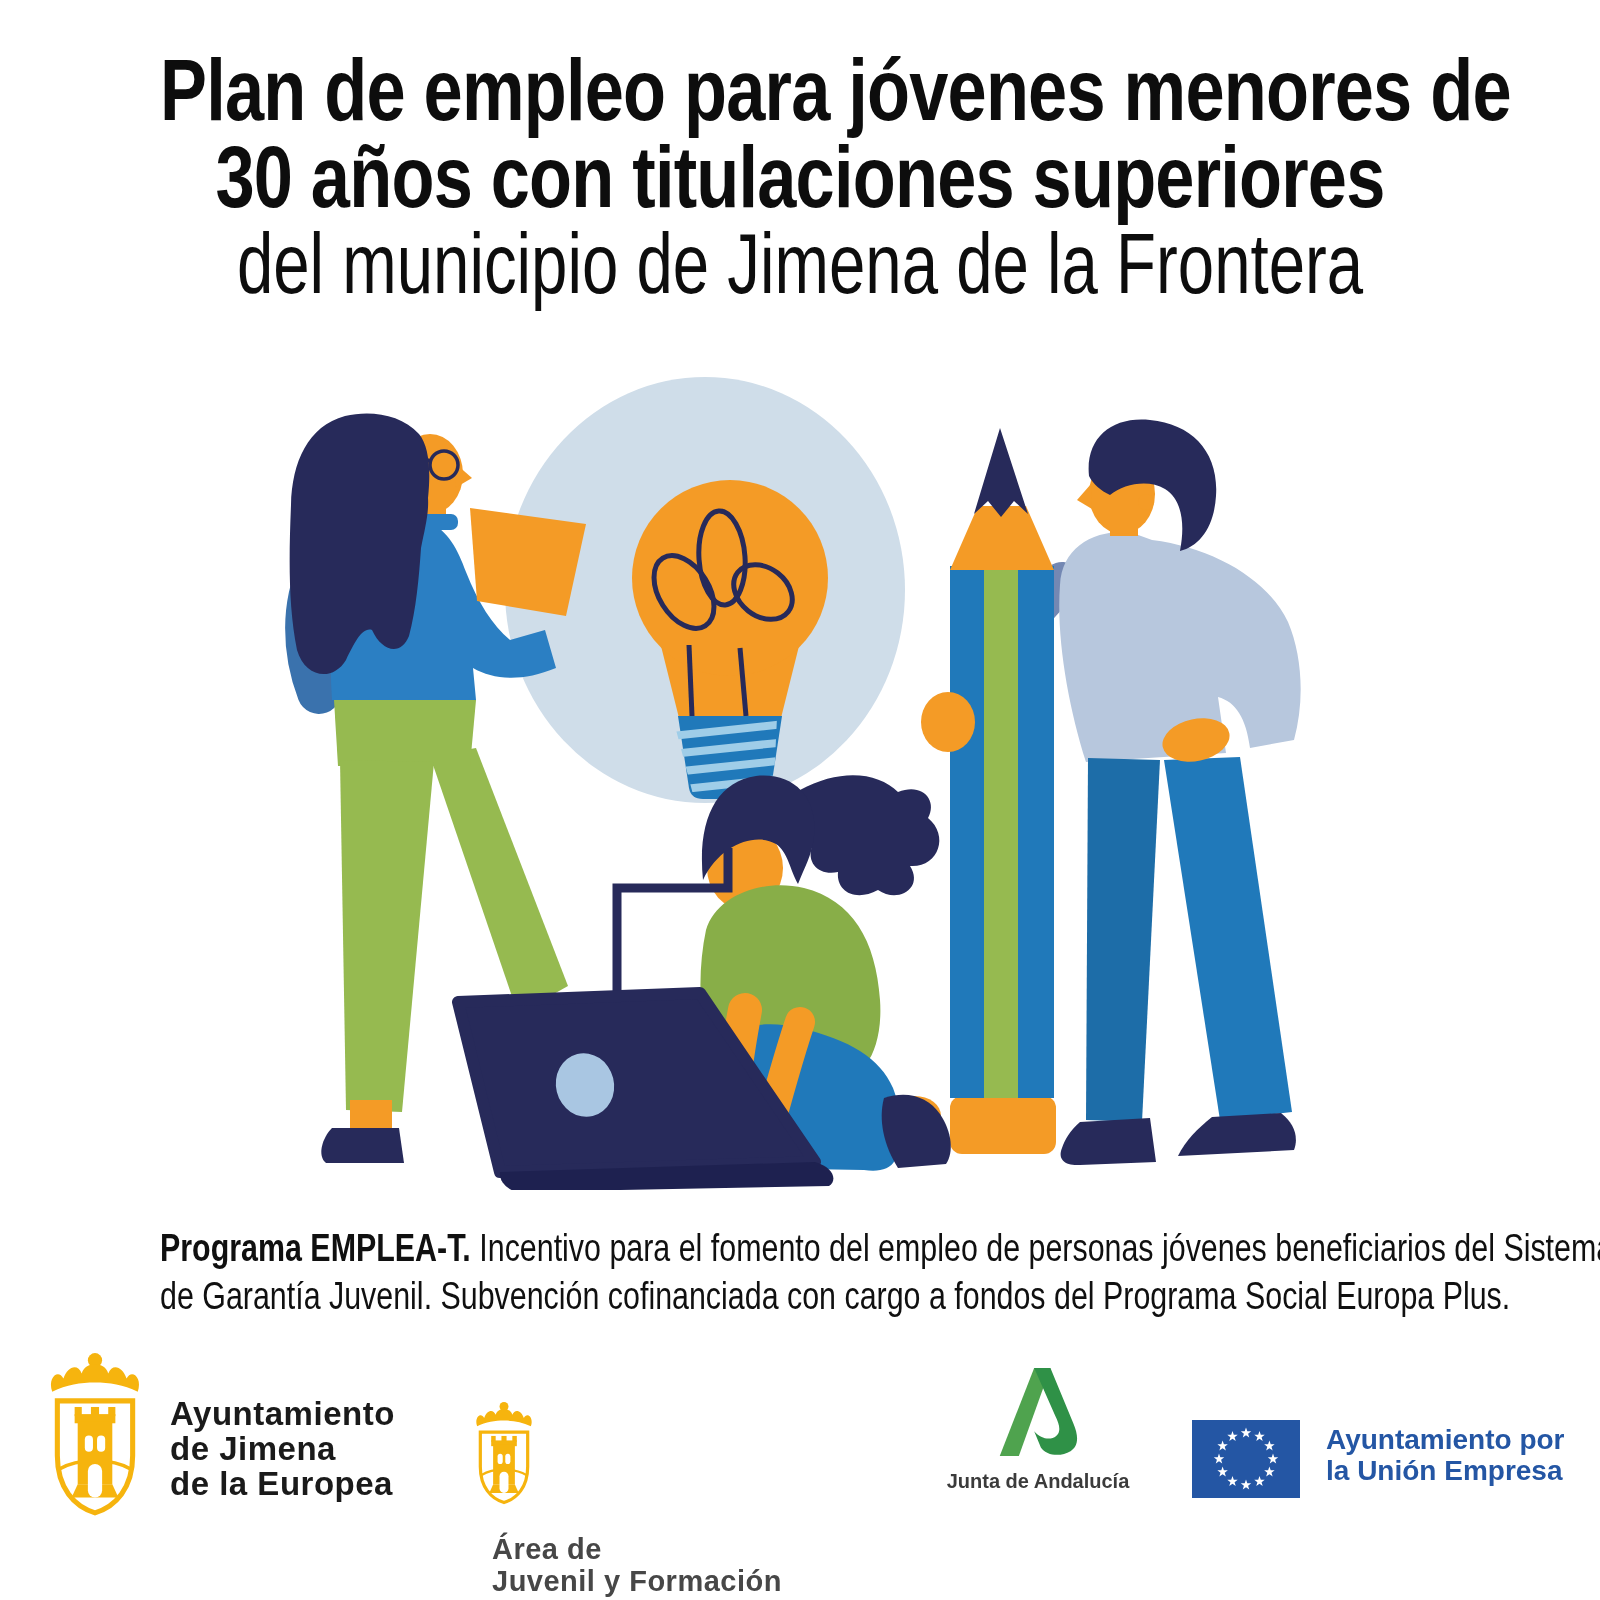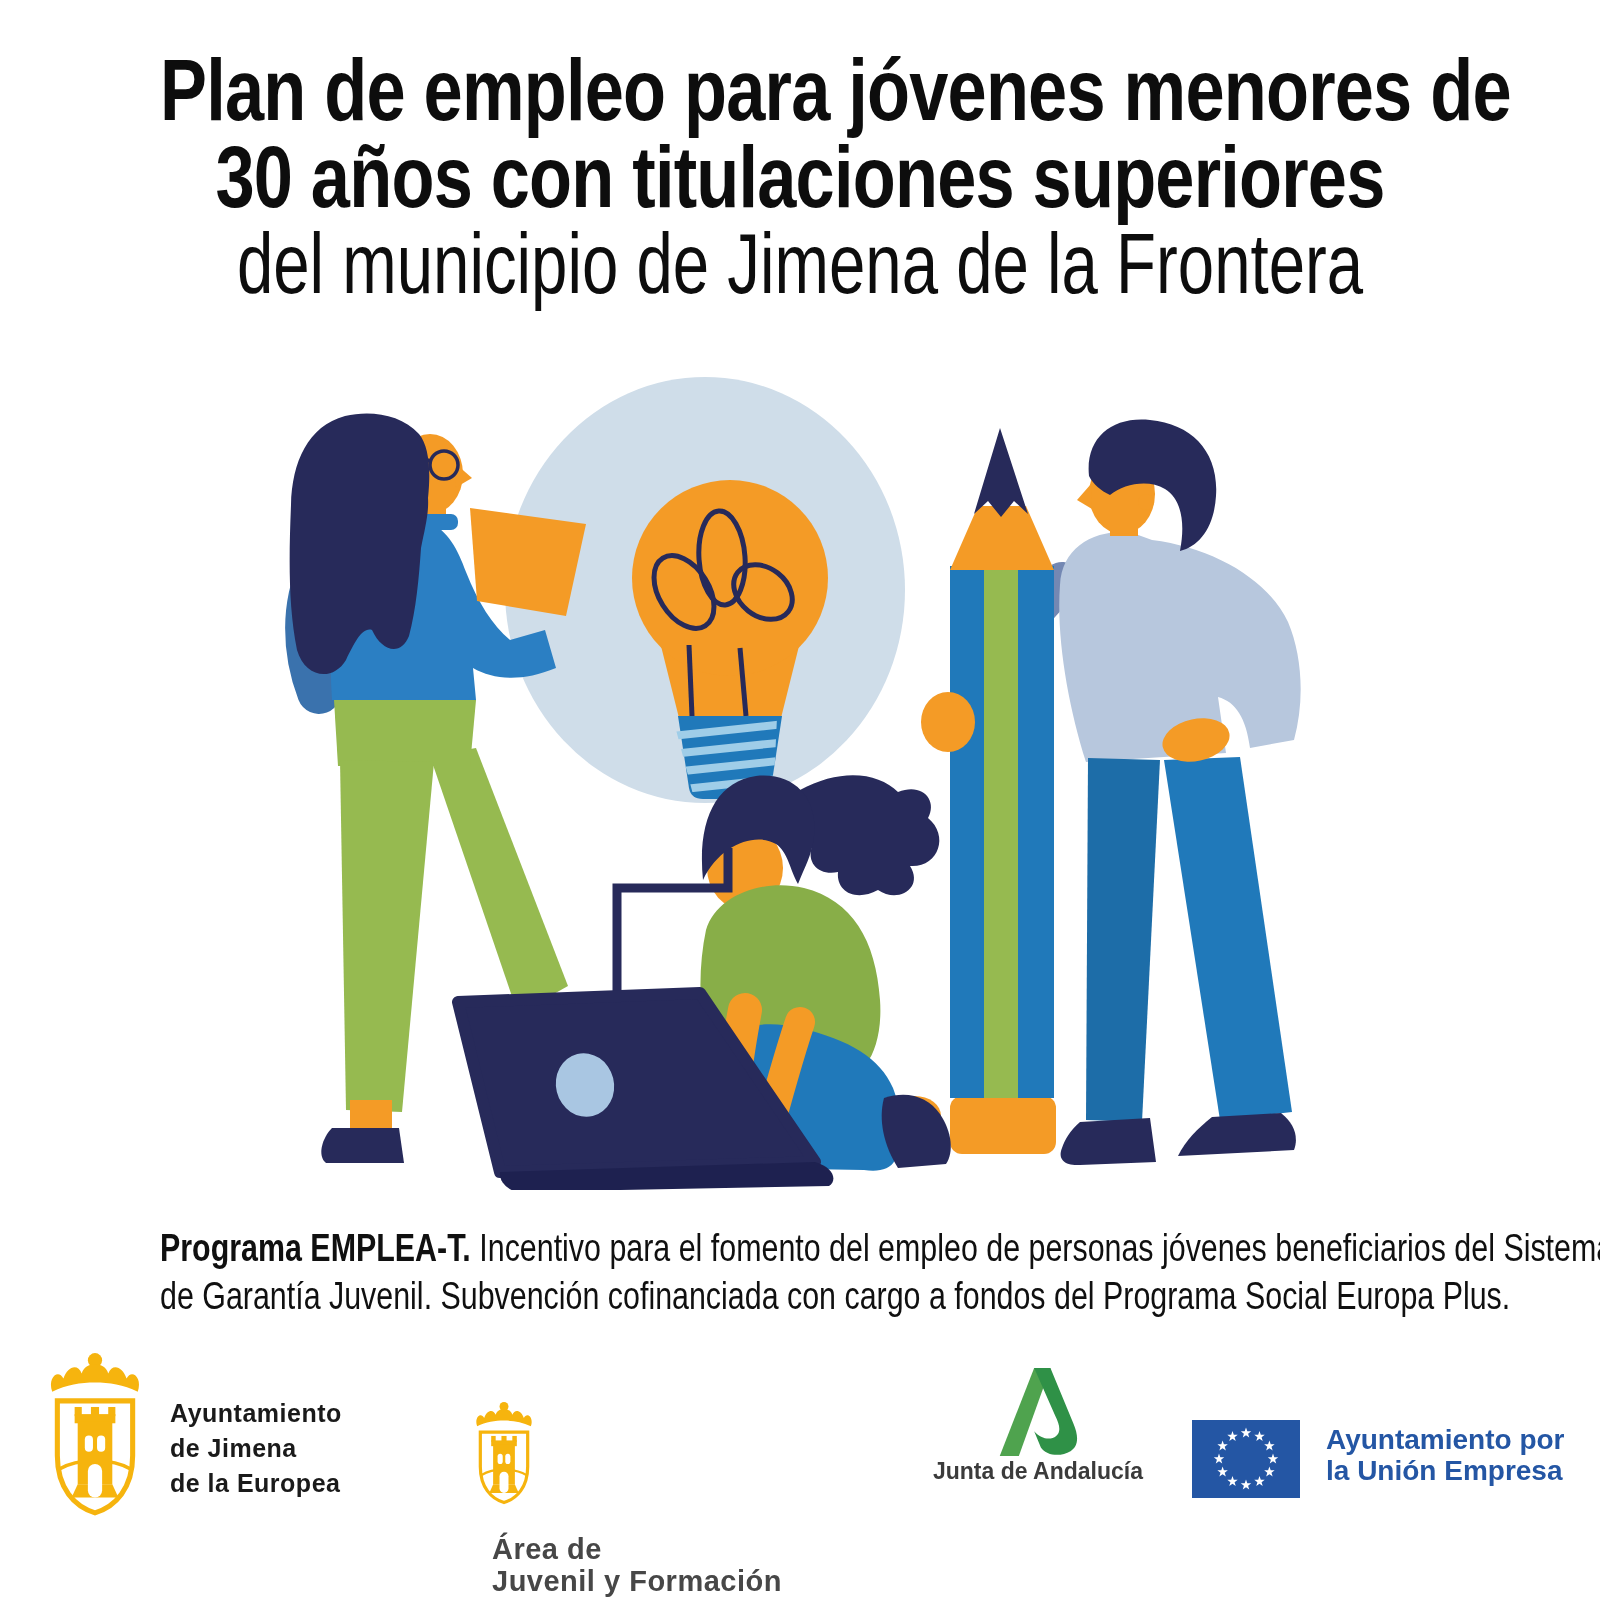--- a/index.html
+++ b/index.html
@@ -22,28 +22,28 @@
   .limb-orange{stroke:var(--orange);fill:none;stroke-linecap:round;}
 
   
   .note{position:absolute;top:1224px;left:0;width:1600px;text-align:center;color:#101010;}
   .n-line{font-size:38px;line-height:48px;white-space:nowrap;transform:scaleX(.80);transform-origin:50% 50%;}
   .n-line b{font-weight:700;}
 
   
   .logo{position:absolute;display:flex;}
   .logo-ayto{left:44px;top:1350px;}
-  .logo-ayto .txt{margin-left:24px;margin-top:46px;font-weight:700;font-size:25px;
+  .logo-ayto .txt{margin-left:24px;margin-top:46px;font-weight:700;font-size:33px;
                   line-height:35px;color:var(--textblack);letter-spacing:.5px;}
   .logo-area{left:472px;top:1400px;flex-direction:column;}
   .logo-area .txt{margin-left:20px;margin-top:24px;font-weight:700;font-size:29px;
                   line-height:32px;color:var(--gray);letter-spacing:.5px;}
   .logo-junta{left:913px;top:1368px;width:250px;display:block;text-align:center;color:#3b3b3b;}
   .logo-junta svg{margin:0 auto;}
-  .junta-name{font-weight:700;font-size:23px;margin-top:2px;}
+  .junta-name{font-weight:700;font-size:20px;margin-top:14px;}
   .junta-dept{font-size:18px;line-height:21px;margin-top:6px;}
   .logo-eu{left:1192px;top:1420px;}
   .logo-eu .txt{margin-left:26px;margin-top:4px;font-weight:700;font-size:28px;
                 line-height:31px;color:var(--eublue);}
 </style>
 </head>
 <body>
 
 <div class="poster">
 

